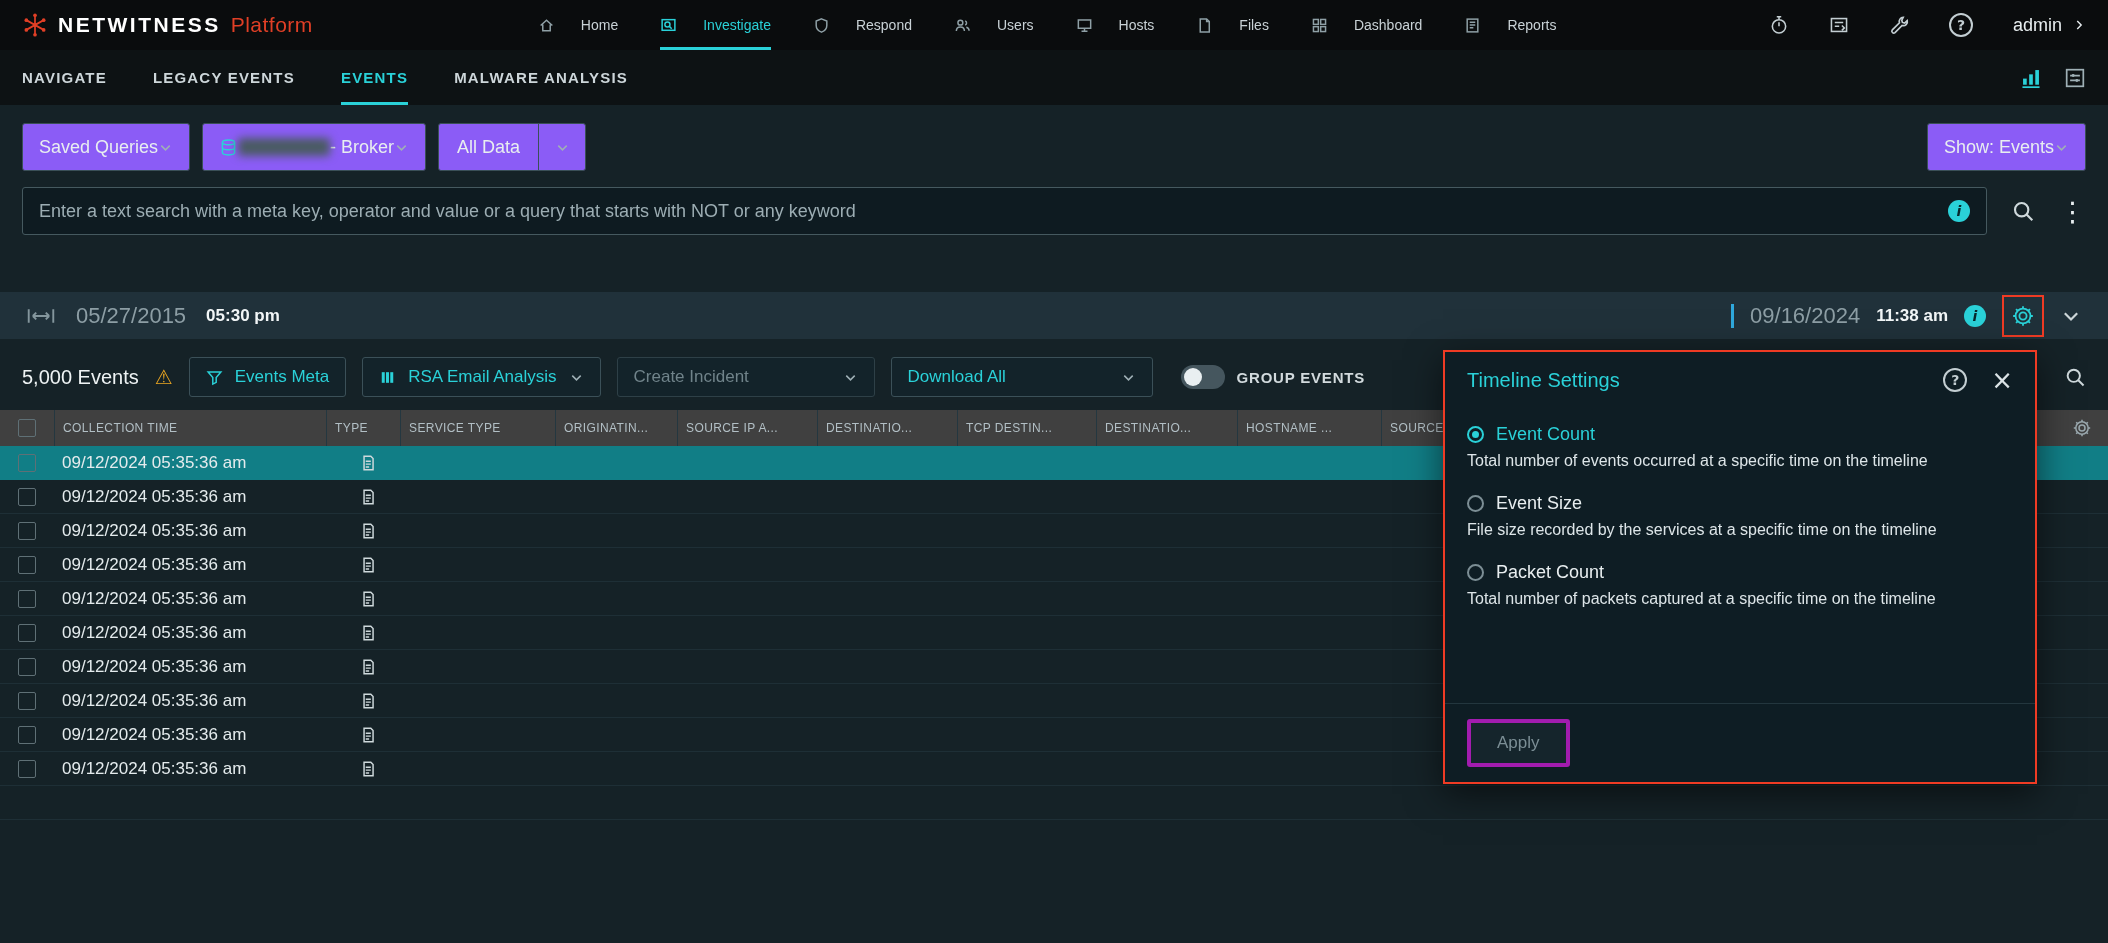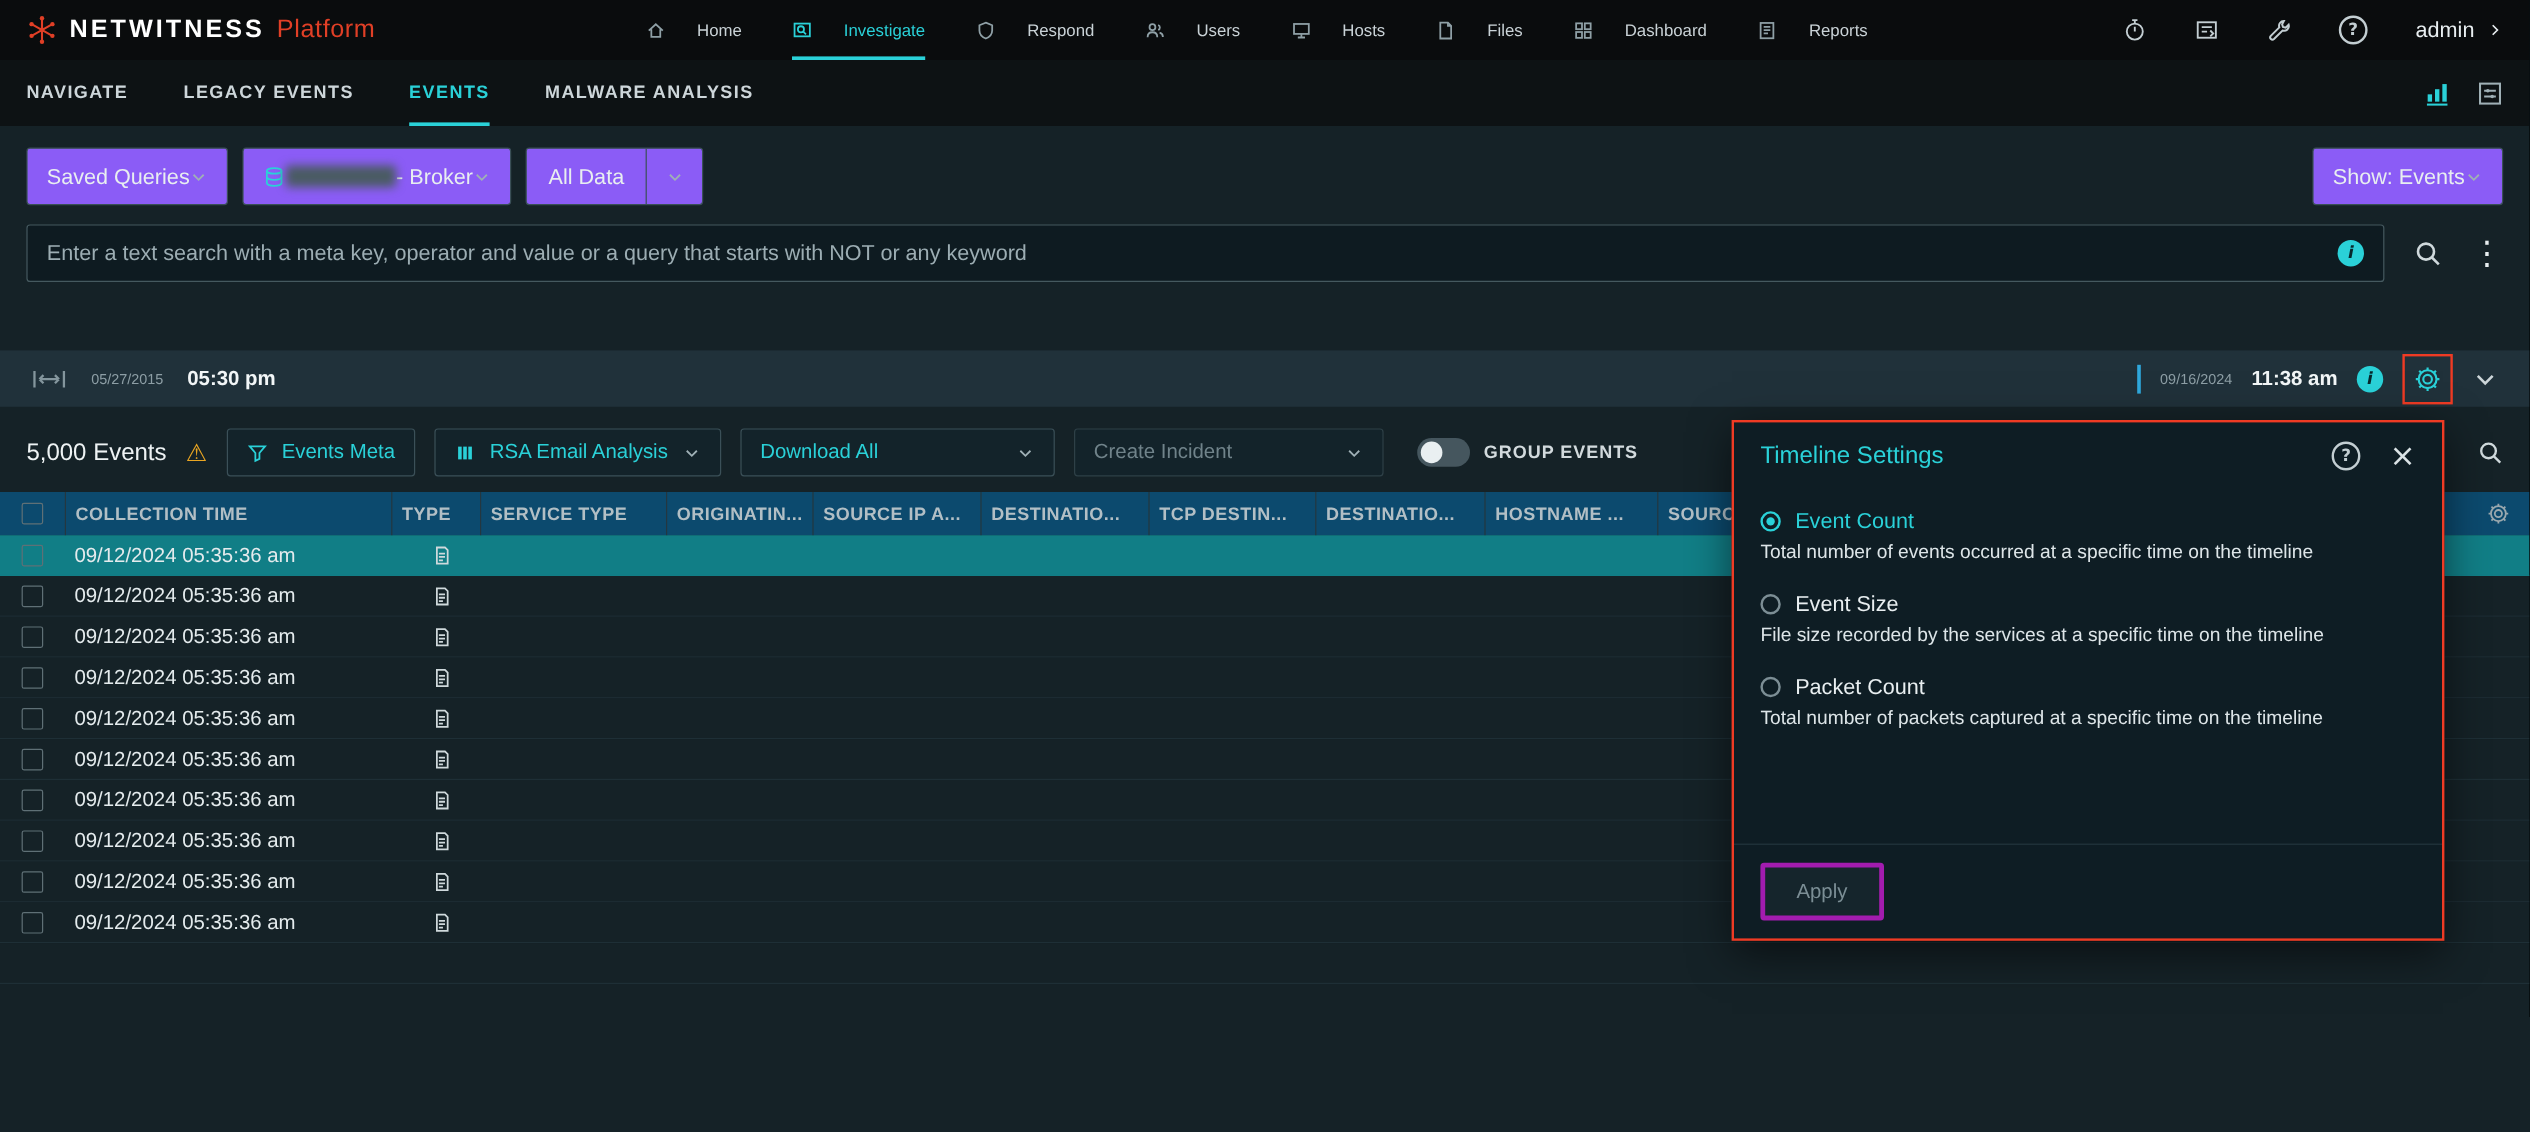--- a/index.html
+++ b/index.html
@@ -48,21 +48,21 @@
   .search-box{flex:1;height:48px;border:1px solid #45595f;background:#0e1b21;border-radius:3px;display:flex;align-items:center;padding:0 16px;gap:14px}
   .search-box input{flex:1;background:transparent;border:none;outline:none;color:#dfe7ea;font-size:18px;font-family:"Liberation Sans",sans-serif}
   .search-box input::placeholder{color:#9cadb3}
   .info-badge{min-width:22px;height:22px;border-radius:50%;background:#2ad1d8;color:#07282c;display:inline-flex;align-items:center;justify-content:center;font-size:14px;font-weight:bold;font-style:italic}
   .mag{color:#cfd9dc}
   .kebab{font-size:27px;color:#e8eef0}
 
   
   .timeline{margin-top:57px;height:47px;background:#20313a;display:flex;align-items:center;padding:0 26px;gap:20px}
   .pan-ic{color:#84969d}
-  .tl-date{color:#8d9ea5;font-size:12px}
+  .tl-date{color:#8d9ea5;font-size:22px}
   .tl-time{color:#f2f6f7;font-weight:bold;font-size:17px}
   .tl-right{margin-left:auto;display:flex;align-items:center;gap:16px}
   .tl-marker{width:3px;height:24px;background:#2fa8dc}
   .gear-annot{width:42px;height:42px;border:2px solid #ef3b24;display:flex;align-items:center;justify-content:center;color:#2ad1d8}
   .tl-chev{color:#cdd6d9}
 
   
   .toolbar{margin-top:17px;padding:0 22px;display:flex;align-items:center;gap:16px;height:42px}
   .evt-count{font-size:20px;color:#eef3f4}
   .warn{font-size:20px;color:#eaa622}
@@ -74,21 +74,21 @@
   .toggle-wrap{display:flex;align-items:center;gap:12px;margin-left:12px}
   .toggle{width:44px;height:24px;border-radius:12px;background:#45565e;position:relative}
   .toggle .knob{position:absolute;left:3px;top:3px;width:18px;height:18px;border-radius:50%;background:#e9eff1}
   .toggle-label{font-size:15px;font-weight:bold;letter-spacing:.8px;color:#d2dadd}
   .tb-spacer{flex:1}
   .tb-search{color:#cfd9dc}
 
   
   .table{margin-top:12px}
   .grid{display:grid;grid-template-columns:54px 272px 74px 155px 122px 140px 140px 139px 141px 144px 1fr;align-items:center}
-  .thead{height:36px;background:#0c4a6e;color:#b2bfc5;font-size:15px;font-weight:bold;letter-spacing:.4px}
+  .thead{height:36px;background:#404040;color:#b2bfc5;font-size:12px;font-weight:normal;letter-spacing:.4px}
   .th{padding-left:8px;border-left:1px solid #243740;height:100%;display:flex;align-items:center;white-space:nowrap;overflow:hidden}
   .th.first{border-left:none;justify-content:center;padding-left:0}
   .th.last{justify-content:space-between;padding-right:16px}
   .th-gear{color:#9aa8ae}
   .row{height:34px;border-bottom:1px solid #1e2f36;font-size:17px;color:#e4ebed;background:#152227}
   .row.selected{background:#117e86;border-bottom-color:#117e86}
   .cell-check{display:flex;justify-content:center}
   .checkbox{width:18px;height:18px;border:1px solid #5f7076;border-radius:2px;background:transparent}
   .cell-time{padding-left:8px;white-space:nowrap}
   .cell-type{padding-left:10px;color:#cfd9dc}
@@ -371,30 +371,30 @@
             <rect x="10.6" y="3" width="2.8" height="10"></rect>
           </svg>
         </span>
       <span data-interactable="false">RSA Email Analysis</span>
       <span class="ic chev" data-interactable="false">
           <svg width="15" height="15" viewBox="0 0 16 16" fill="none" stroke="currentColor" stroke-width="1.6">
             <path d="M3.5 6 8 10.5 12.5 6"></path>
           </svg>
         </span>
     </button>
+    <button class="tb-btn create disabled" data-interactable="true">
+      <span data-interactable="false">Create Incident</span>
+      <span class="ic chev" data-interactable="false">
+          <svg width="15" height="15" viewBox="0 0 16 16" fill="none" stroke="currentColor" stroke-width="1.6">
+            <path d="M3.5 6 8 10.5 12.5 6"></path>
+          </svg>
+        </span>
+    </button>
     <button class="tb-btn download" data-interactable="true">
       <span data-interactable="false">Download All</span>
-      <span class="ic chev" data-interactable="false">
-          <svg width="15" height="15" viewBox="0 0 16 16" fill="none" stroke="currentColor" stroke-width="1.6">
-            <path d="M3.5 6 8 10.5 12.5 6"></path>
-          </svg>
-        </span>
-    </button>
-    <button class="tb-btn create disabled" data-interactable="true">
-      <span data-interactable="false">Create Incident</span>
       <span class="ic chev" data-interactable="false">
           <svg width="15" height="15" viewBox="0 0 16 16" fill="none" stroke="currentColor" stroke-width="1.6">
             <path d="M3.5 6 8 10.5 12.5 6"></path>
           </svg>
         </span>
     </button>
     <div class="toggle-wrap" data-interactable="false">
       <span class="toggle" data-interactable="true">
           <span class="knob" data-interactable="false"></span>
         </span>

